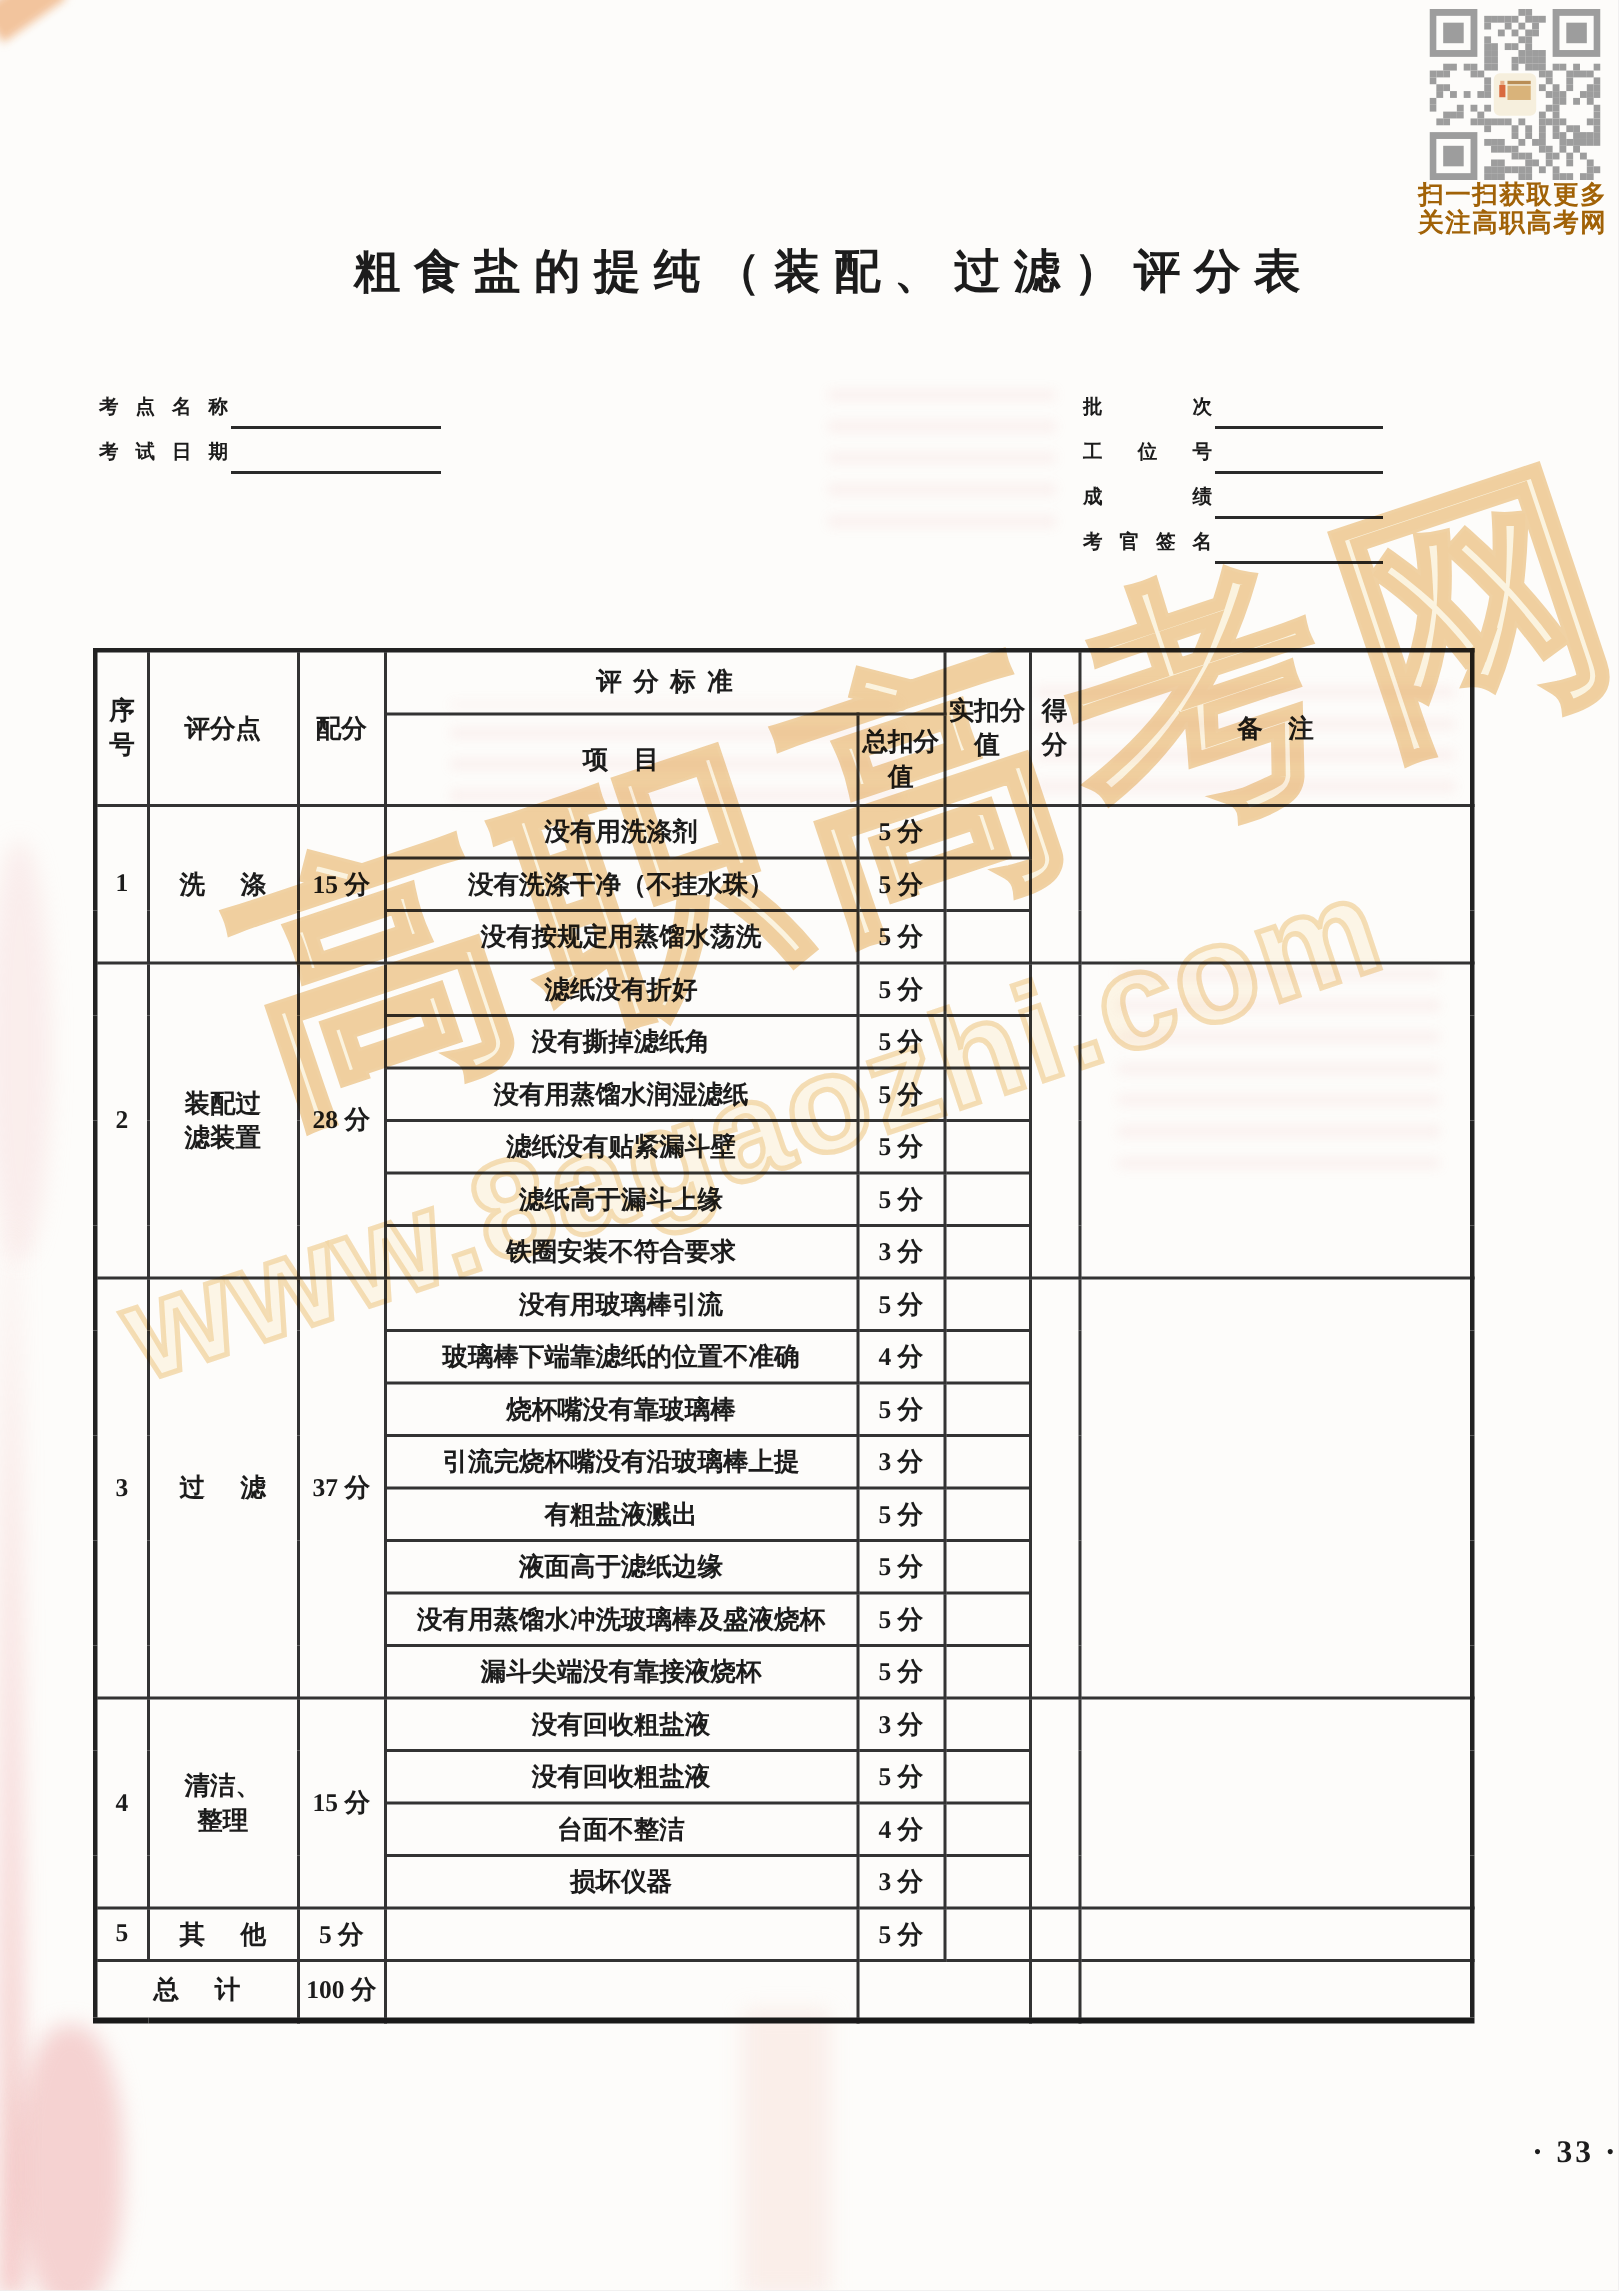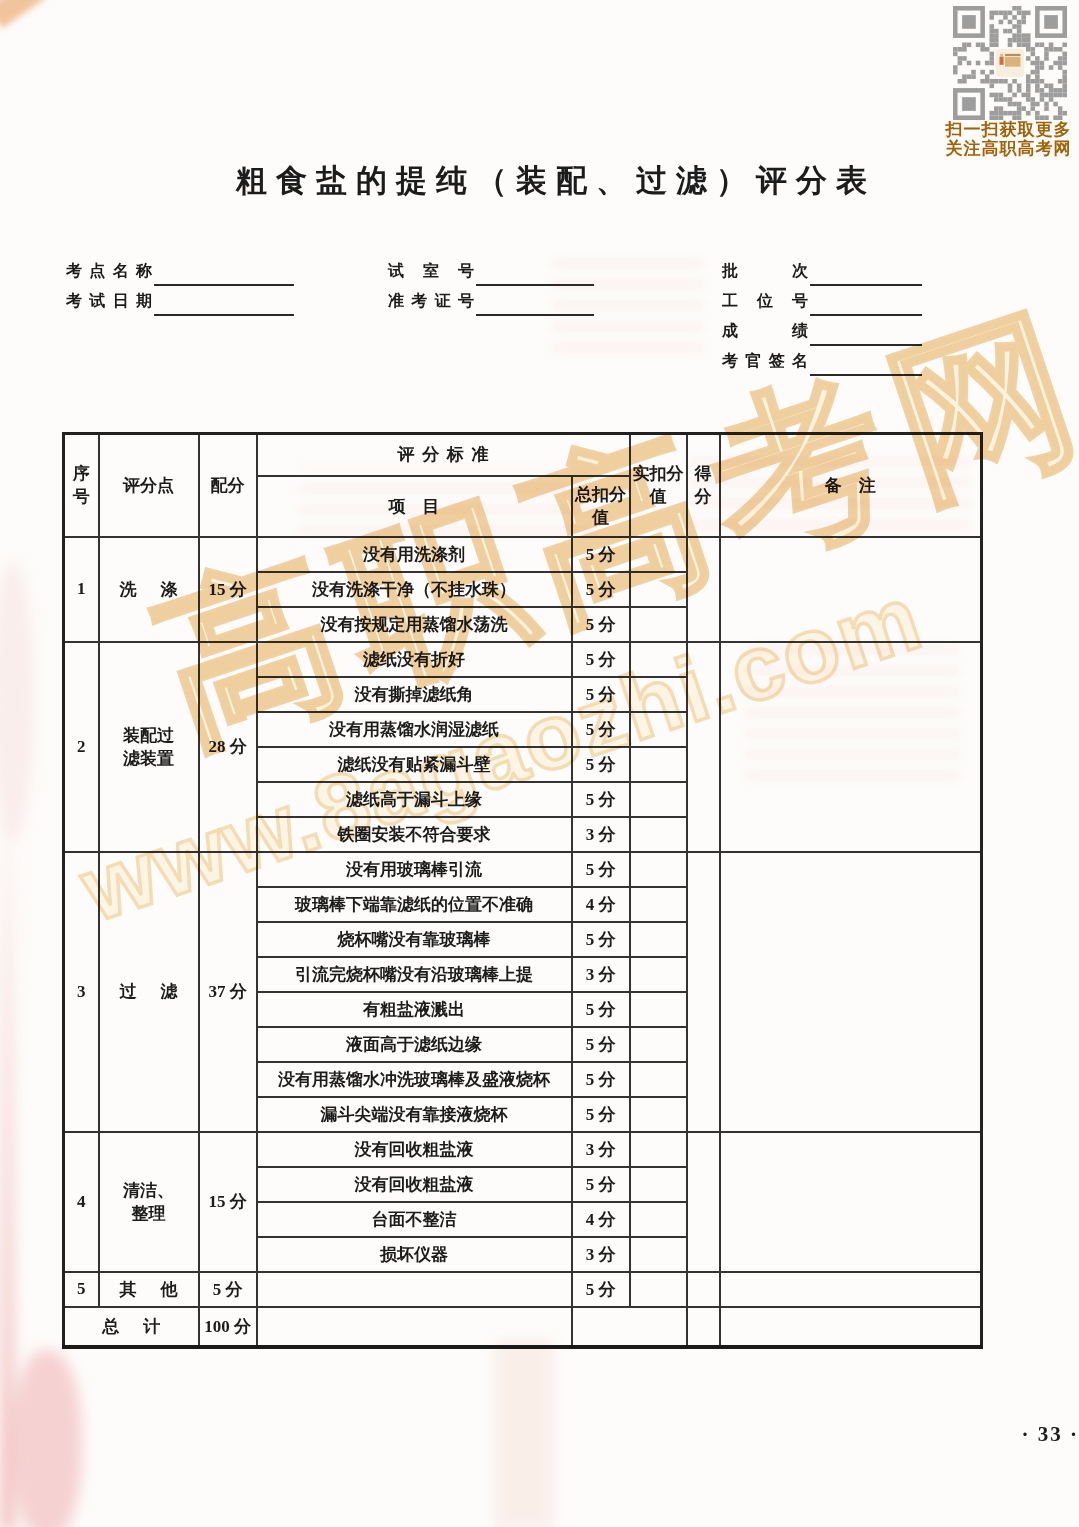--- a/index.html
+++ b/index.html
@@ -24,21 +24,21 @@
   .qr{position:absolute;left:953px;top:6px;width:114px;height:114px;z-index:4;}
   .qr svg{display:block;width:114px;height:114px;}
   .qr-caption{position:absolute;left:938px;top:120px;width:141px;z-index:4;text-align:center;
               font-family:"Liberation Sans",sans-serif;font-weight:700;font-size:17px;line-height:19px;
               color:#a16207;letter-spacing:1px;white-space:nowrap;}
 
   
   .title{position:absolute;top:148px;left:0;width:100%;margin:12px;text-align:center;z-index:3;
          font-family:"Liberation Sans",sans-serif;font-weight:700;font-size:31px;
          letter-spacing:9px;padding-left:9px;box-sizing:border-box;}
-  .fields{position:absolute;font-size:16px;font-weight:700;z-index:3;}
+  .fields{position:absolute;font-size:13px;font-weight:700;z-index:3;}
   .fields .frow{height:30px;line-height:30px;white-space:nowrap;}
   .flabel{display:inline-block;width:86px;text-align:justify;text-align-last:justify;}
   .fline{display:inline-block;border-bottom:2px solid #2a2a2a;height:22px;vertical-align:bottom;margin-left:2px;}
   .fcol1{left:66px;top:256px;}  .fcol1 .fline{width:140px;}
   .fcol2{left:388px;top:256px;} .fcol2 .fline{width:118px;}
   .fcol3{left:722px;top:256px;} .fcol3 .fline{width:112px;}
 
   
   table.score{position:absolute;left:62px;top:432px;width:918px;z-index:3;
               border-collapse:collapse;table-layout:fixed;
@@ -297,24 +297,20 @@
     <div>扫一扫获取更多</div>
     <div>关注高职高考网</div>
   </div>
 
   <h1 class="title">粗食盐的提纯（装配、过滤）评分表</h1>
 
   <div class="fields fcol1" id="fcol1">
       <div class="frow"><span class="flabel">考点名称</span><span class="fline"></span></div>
       <div class="frow"><span class="flabel">考试日期</span><span class="fline"></span></div>
     </div>
-  <div class="fields fcol2" id="fcol2">
-      <div class="frow"><span class="flabel">试室号</span><span class="fline"></span></div>
-      <div class="frow"><span class="flabel">准考证号</span><span class="fline"></span></div>
-    </div>
   <div class="fields fcol3" id="fcol3">
       <div class="frow"><span class="flabel">批次</span><span class="fline"></span></div>
       <div class="frow"><span class="flabel">工位号</span><span class="fline"></span></div>
       <div class="frow"><span class="flabel">成绩</span><span class="fline"></span></div>
       <div class="frow"><span class="flabel">考官签名</span><span class="fline"></span></div>
     </div>
 
   <table class="score">
     <colgroup>
       <col style="width:35px">

